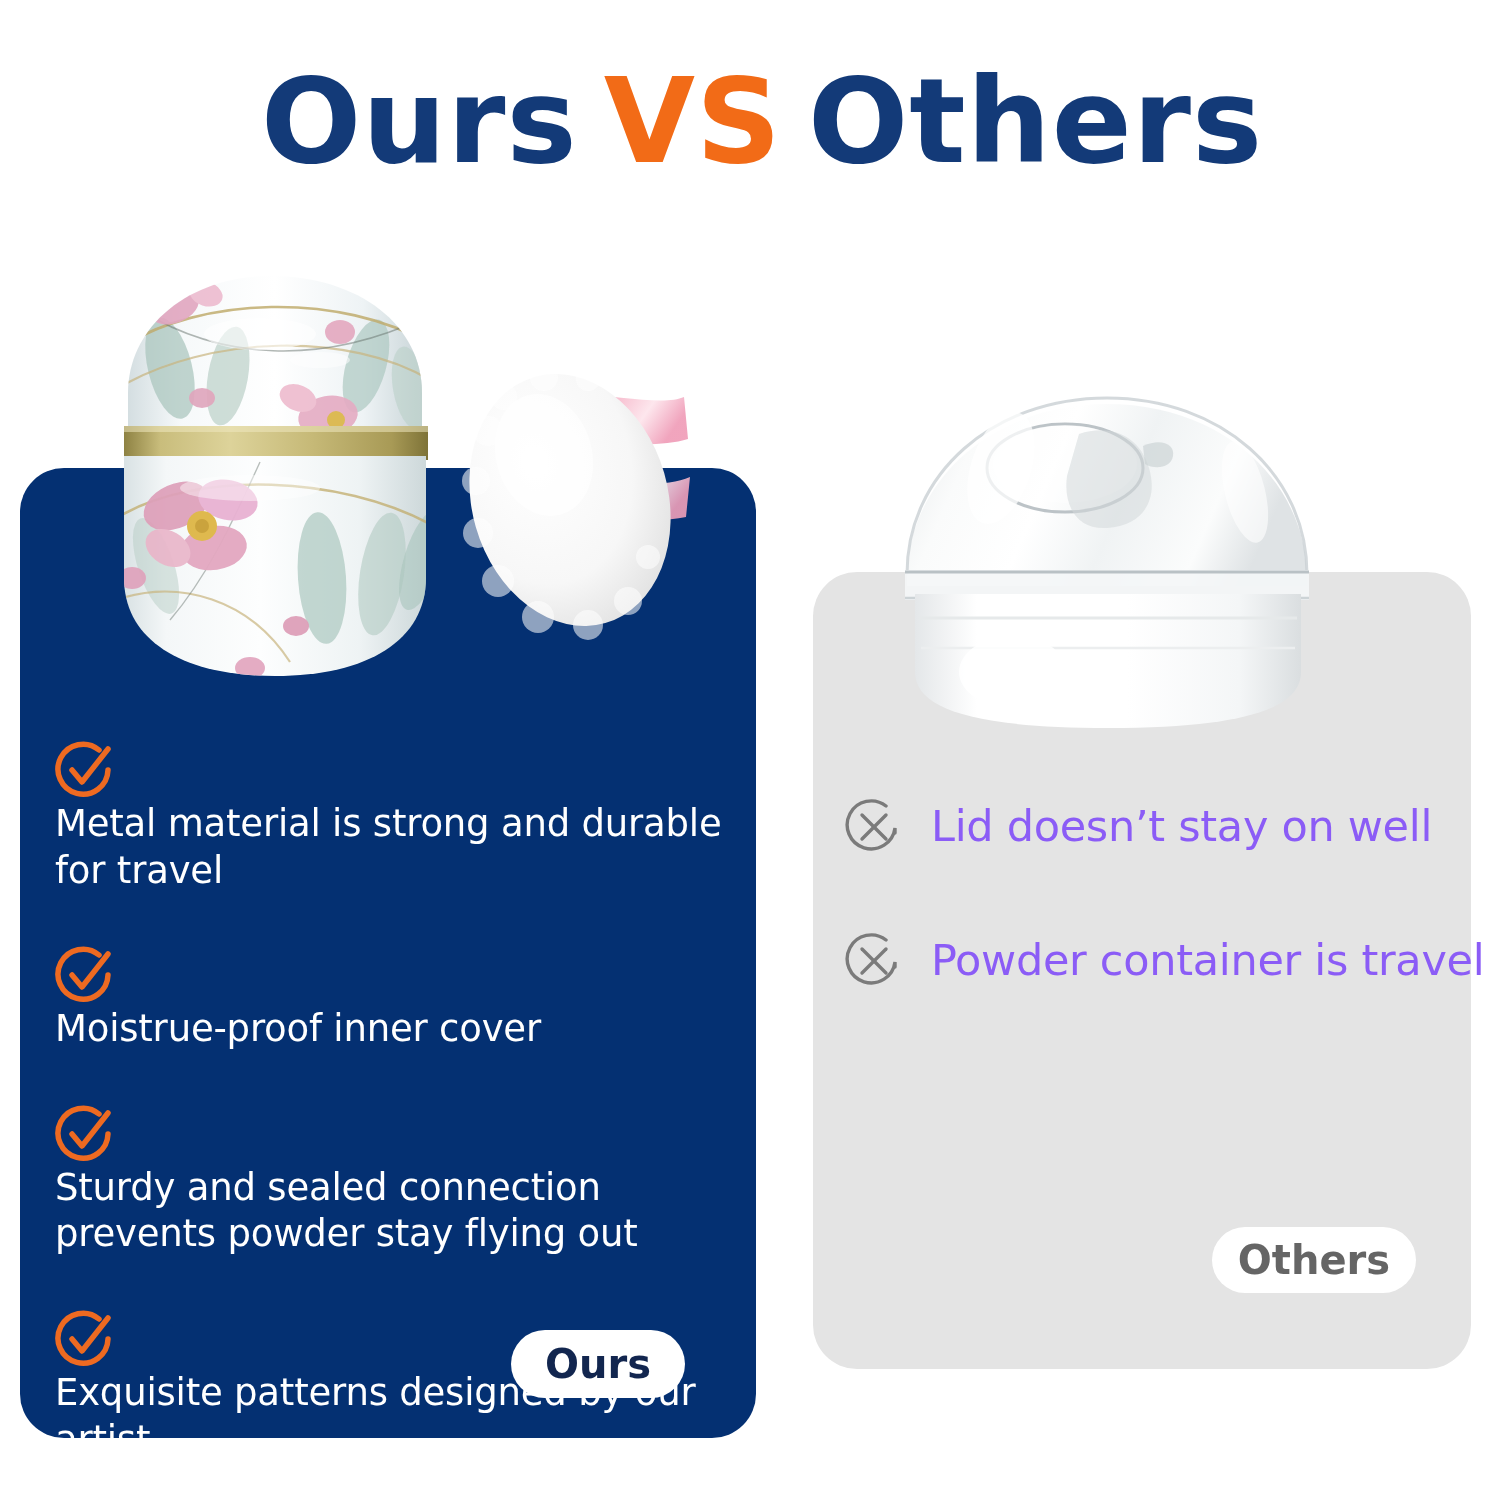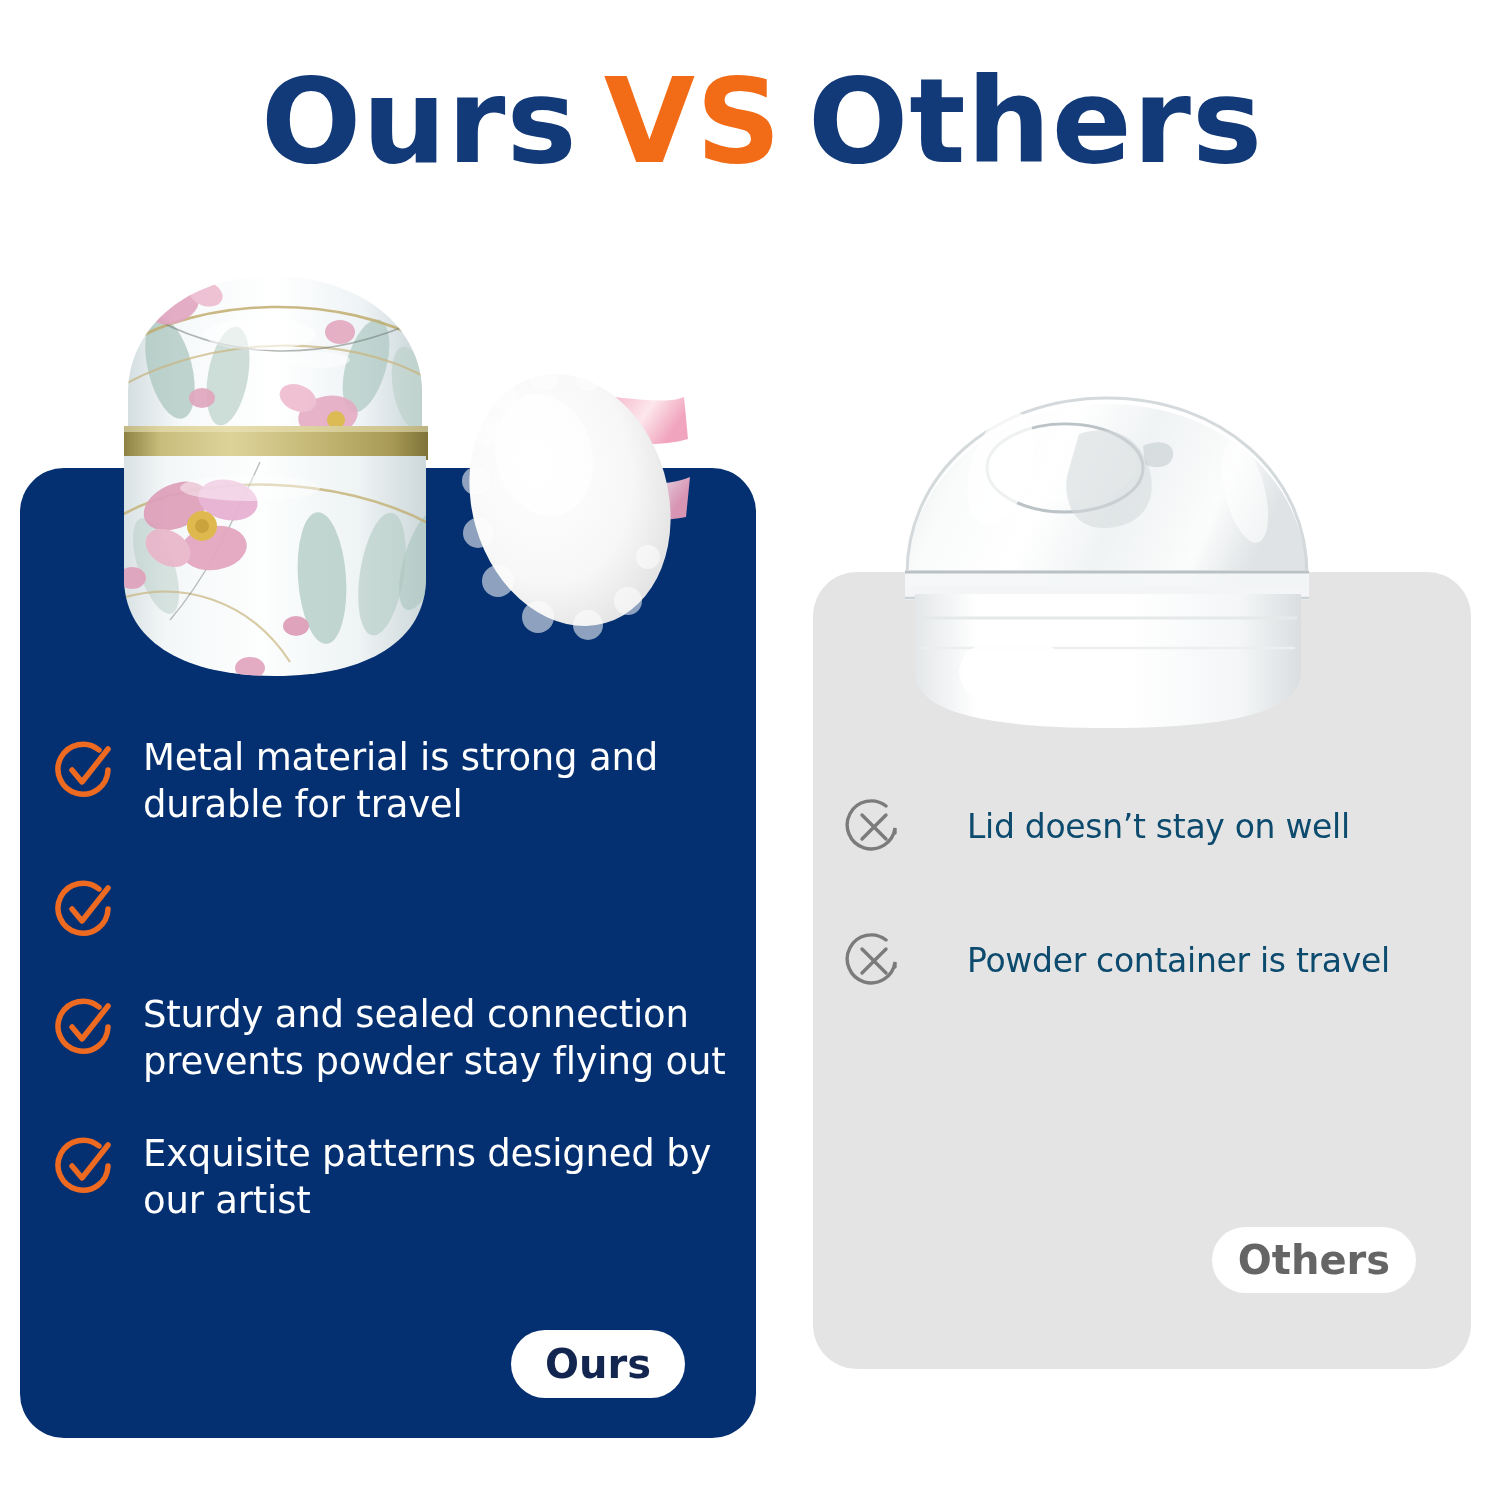--- a/index.html
+++ b/index.html
@@ -65,20 +65,21 @@
     left: 55px;
     top: 735px;
     width: 700px;
     z-index: 5;
   }
   .ours-row {
     display: flex;
     align-items: flex-start;
     margin-bottom: 46px;
     min-height: 72px;
+    flex-direction: column;
   }
   .ours-row .ico {
     flex: 0 0 auto;
     width: 62px;
     height: 62px;
     margin-right: 26px;
     margin-top: 4px;
   }
   .ours-row .txt {
     color: #ffffff;
@@ -101,26 +102,25 @@
     margin-bottom: 70px;
     min-height: 64px;
   }
   .others-row .ico {
     flex: 0 0 auto;
     width: 58px;
     height: 58px;
     margin-right: 28px;
   }
   .others-row .txt {
-    color: #0c4a6e;
+    color: #8b5cf6;
     font-family: "DejaVu Sans", sans-serif;
-    font-size: 33px;
+    font-size: 43px;
     line-height: 1.2;
     letter-spacing: -0.3px;
-    margin-left: 36px;
   }
 
   
   .badge {
     position: absolute;
     background: #ffffff;
     border-radius: 40px;
     display: flex;
     align-items: center;
     justify-content: center;
@@ -366,20 +366,21 @@
     <span class="txt">Metal material is strong and durable for travel</span>
   </div>
 
   <div class="ours-row">
     <span class="ico">
       <svg viewBox="0 0 62 62" width="62" height="62" xmlns="http://www.w3.org/2000/svg">
         <path d="M44,11 A25,25 0 1 0 53,31" fill="none" stroke="#ee6a21" stroke-width="5.5" stroke-linecap="round"></path>
         <path d="M17,31 L27,43 L53,10" fill="none" stroke="#ee6a21" stroke-width="5.5" stroke-linecap="round" stroke-linejoin="round"></path>
       </svg>
     </span>
+    <span class="txt">Moistrue-proof inner cover</span>
   </div>
 
   <div class="ours-row">
     <span class="ico">
       <svg viewBox="0 0 62 62" width="62" height="62" xmlns="http://www.w3.org/2000/svg">
         <path d="M44,11 A25,25 0 1 0 53,31" fill="none" stroke="#ee6a21" stroke-width="5.5" stroke-linecap="round"></path>
         <path d="M17,31 L27,43 L53,10" fill="none" stroke="#ee6a21" stroke-width="5.5" stroke-linecap="round" stroke-linejoin="round"></path>
       </svg>
     </span>
     <span class="txt">Sturdy and sealed connection prevents powder stay flying out</span>

